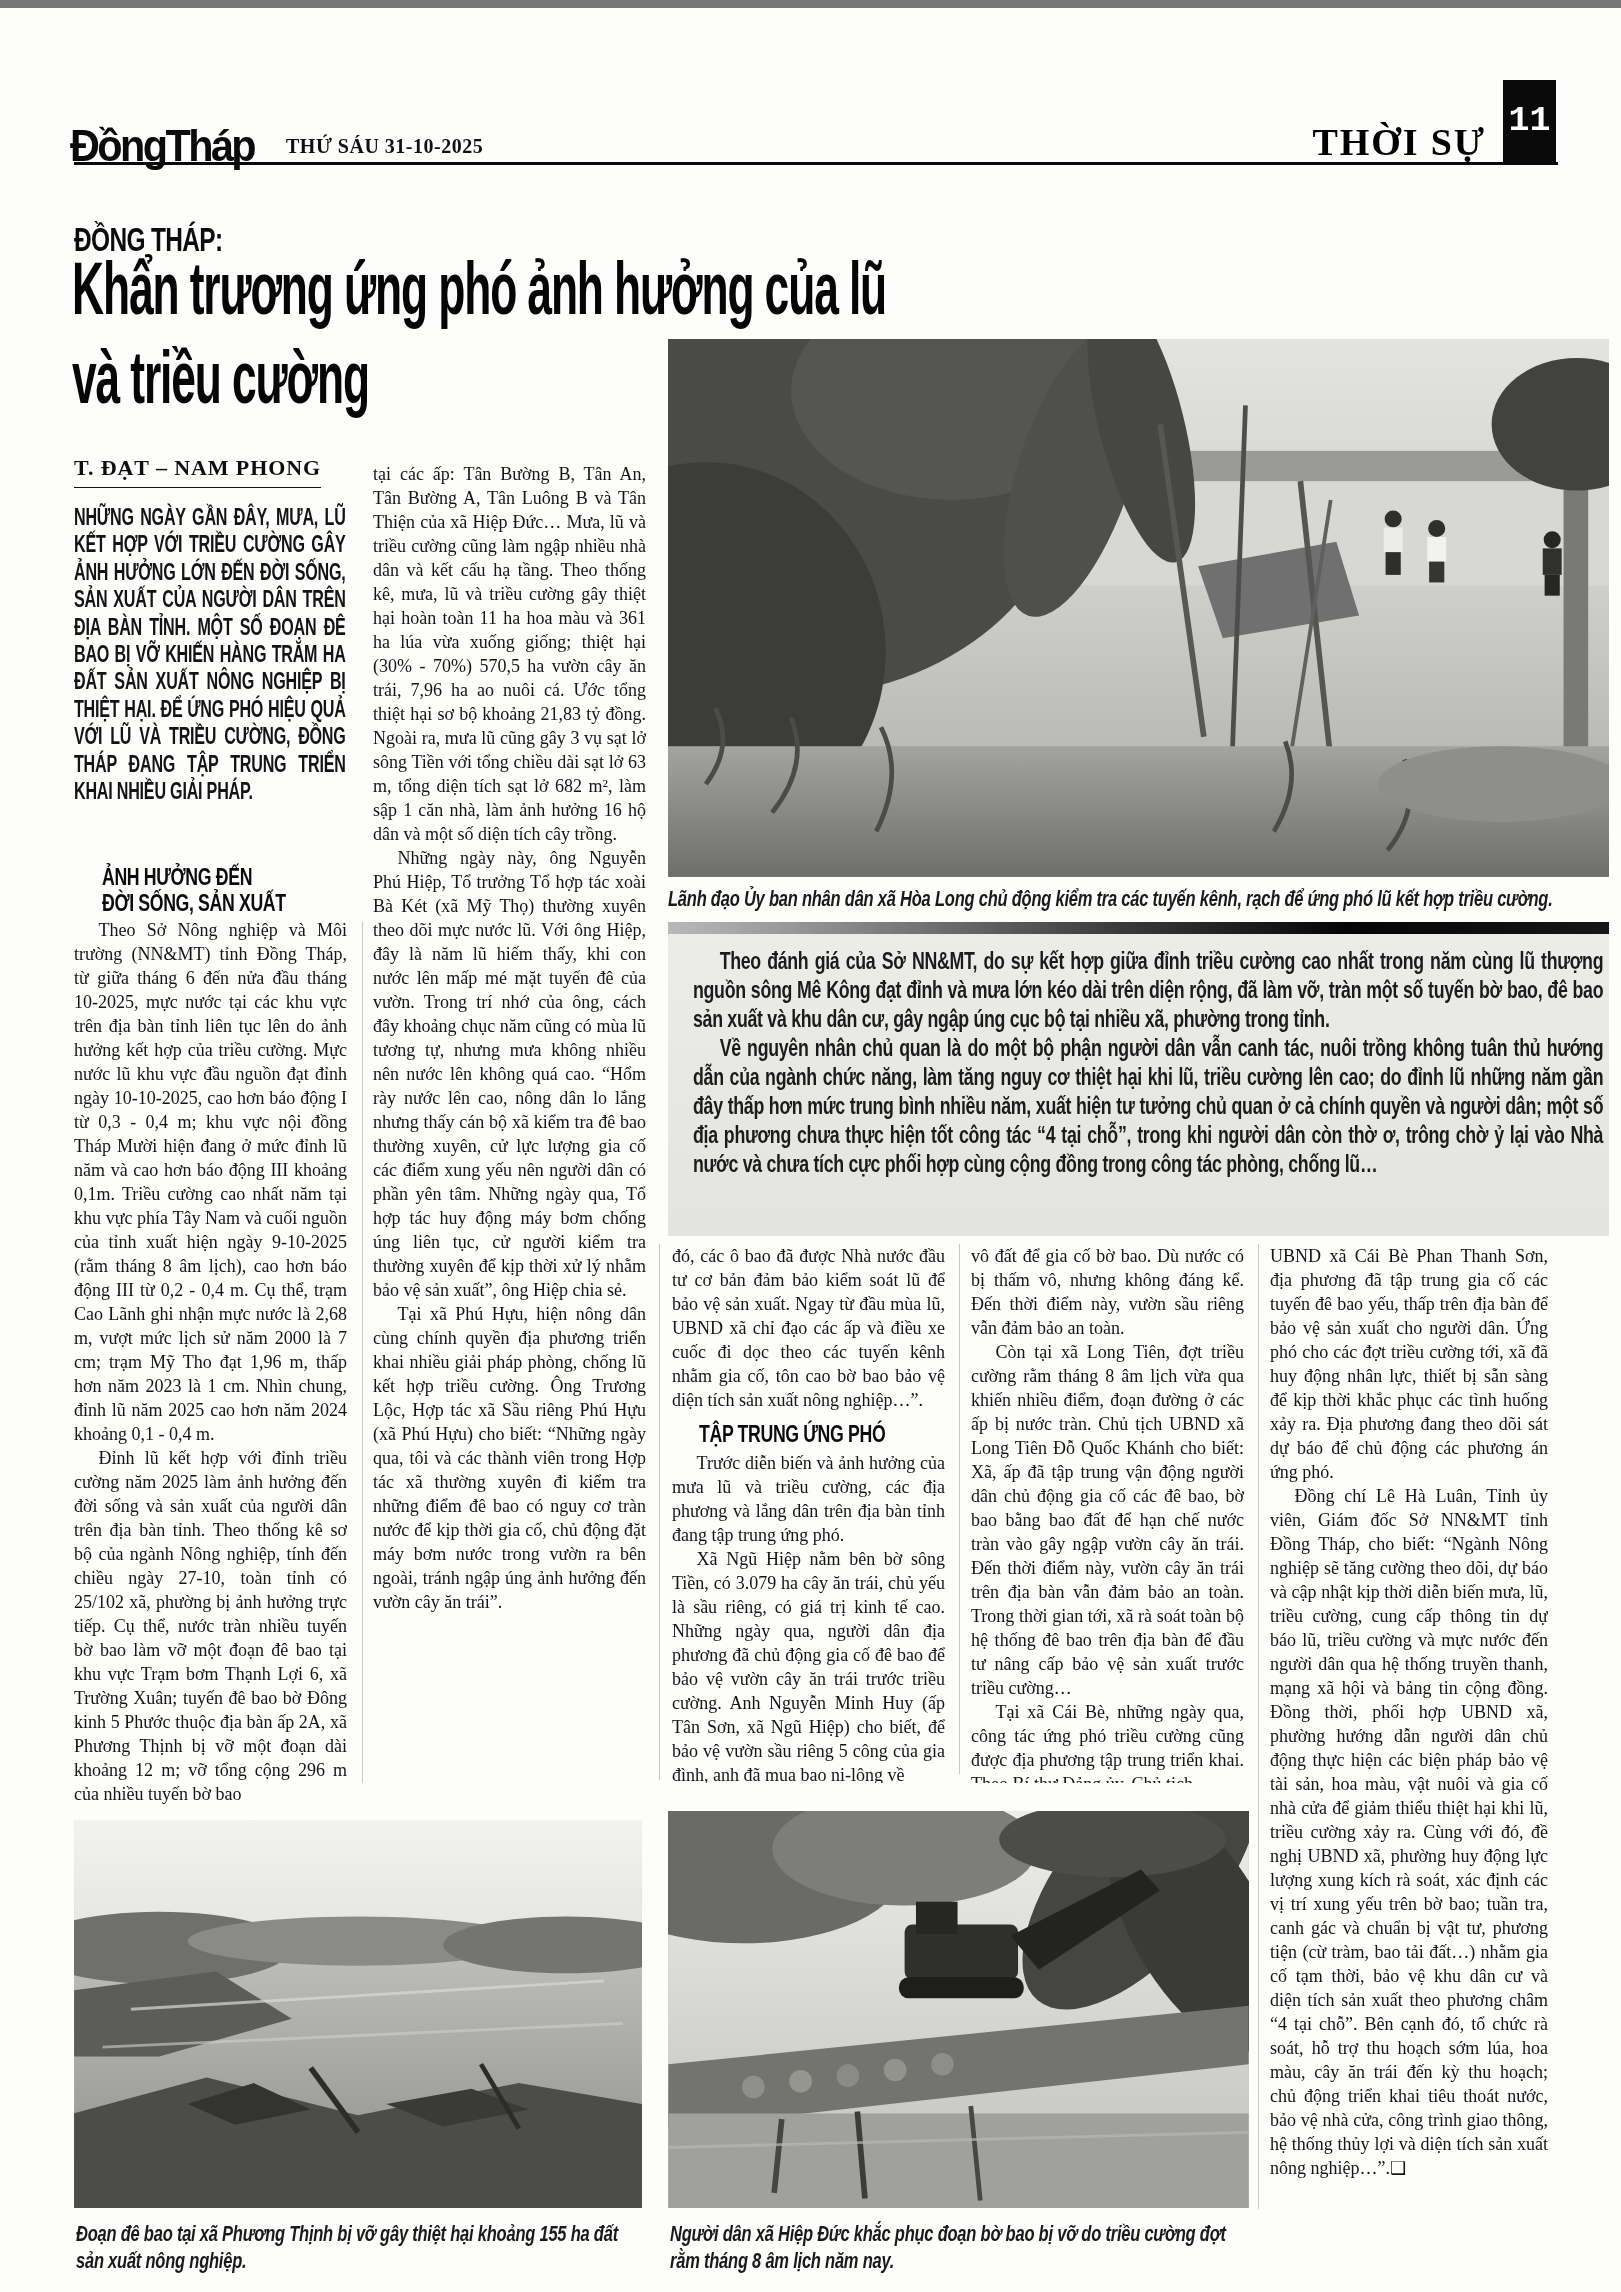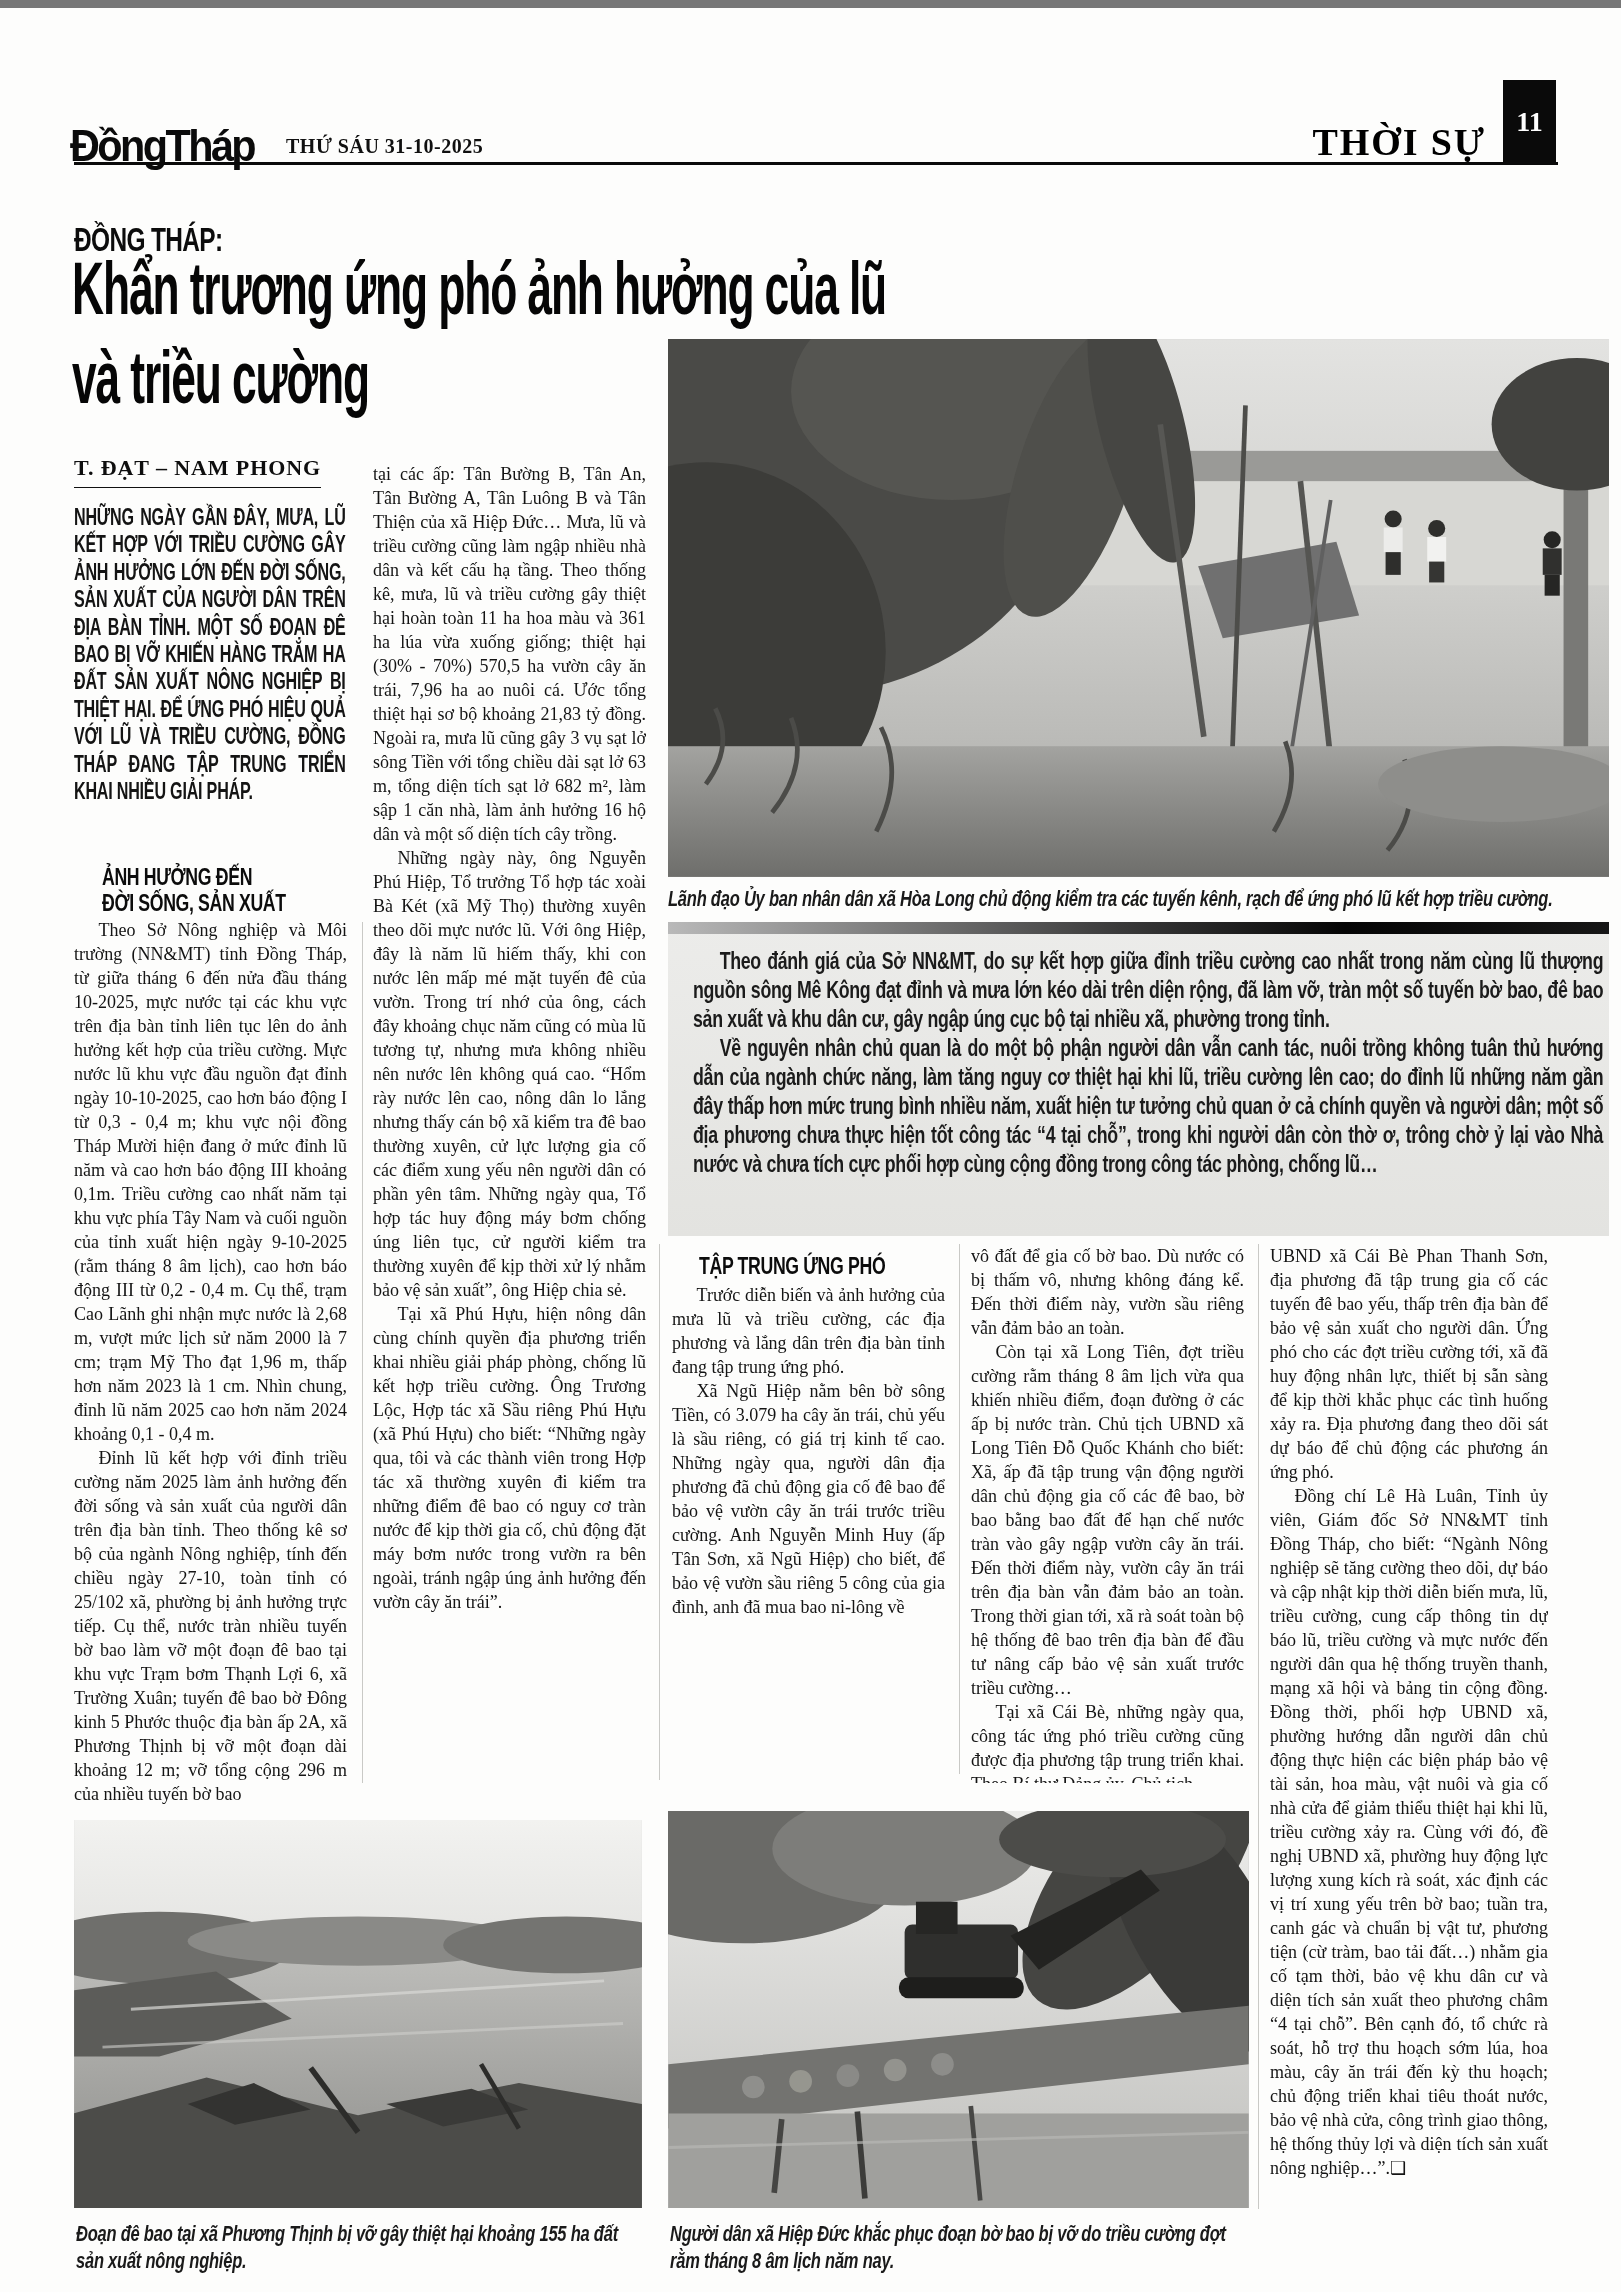--- a/index.html
+++ b/index.html
@@ -13,21 +13,21 @@
   .logo{
     font-family:"Liberation Sans","DejaVu Sans",sans-serif;
     font-weight:bold;font-size:45px;letter-spacing:-2.8px;color:#0b0b0b;
     transform:scaleX(.92);transform-origin:left bottom;white-space:nowrap;
   }
   .mast-date{font-weight:bold;font-size:20px;letter-spacing:0.5px;color:#101010;white-space:nowrap;}
   .mast-section{font-weight:bold;font-size:38px;letter-spacing:1.9px;color:#000000;white-space:nowrap;}
   .mast-rule{background:#0a0a0a;height:2.8px;}
   .pagebox{
     background:#0a0a0a;color:#ffffff;text-align:center;
-    font-weight:bold;font-size:28px;line-height:83px;font-family:Liberation Serif, serif;
+    font-weight:bold;font-size:35px;line-height:83px;font-family:Liberation Mono, monospace;
   }
   
   .kicker{
     font-family:"Liberation Sans",sans-serif;font-weight:bold;font-size:34px;color:#0c0c0c;
     transform:scaleX(.72);transform-origin:left top;white-space:nowrap;letter-spacing:-0.9px;
   }
   .headline{
     font-family:"Liberation Sans",sans-serif;font-weight:800;font-size:74px;color:#060606;
     transform:scaleX(.60);transform-origin:left top;white-space:nowrap;letter-spacing:-1.9px;line-height:1;
   }
@@ -154,20 +154,21 @@
 
   <div class="abs graybox" style="left:668px;top:914px;width:941px;height:314px;">
     <div class="bar"></div>
     <div class="graybox-text" style="margin:11.4px 0 0 24.6px;width:1230px;">
       <p>Theo đánh giá của Sở NN&amp;MT, do sự kết hợp giữa đỉnh triều cường cao nhất trong năm cùng lũ thượng nguồn sông Mê Kông đạt đỉnh và mưa lớn kéo dài trên diện rộng, đã làm vỡ, tràn một số tuyến bờ bao, đê bao sản xuất và khu dân cư, gây ngập úng cục bộ tại nhiều xã, phường trong tỉnh.</p>
       <p>Về nguyên nhân chủ quan là do một bộ phận người dân vẫn canh tác, nuôi trồng không tuân thủ hướng dẫn của ngành chức năng, làm tăng nguy cơ thiệt hại khi lũ, triều cường lên cao; do đỉnh lũ những năm gần đây thấp hơn mức trung bình nhiều năm, xuất hiện tư tưởng chủ quan ở cả chính quyền và người dân; một số địa phương chưa thực hiện tốt công tác “4 tại chỗ”, trong khi người dân còn thờ ơ, trông chờ ỷ lại vào Nhà nước và chưa tích cực phối hợp cùng cộng đồng trong công tác phòng, chống lũ…</p>
     </div>
   </div>
 
   <div class="abs col" style="left:672px;top:1236px;width:273px;height:539px;">
+    <p class="noindent">đó, các ô bao đã được Nhà nước đầu tư cơ bản đảm bảo kiểm soát lũ để bảo vệ sản xuất. Ngay từ đầu mùa lũ, UBND xã chỉ đạo các ấp và điều xe cuốc đi dọc theo các tuyến kênh nhằm gia cố, tôn cao bờ bao bảo vệ diện tích sản xuất nông nghiệp…”.</p>
     <div class="crosshead-flow">TẬP TRUNG ỨNG PHÓ</div>
     <p>Trước diễn biến và ảnh hưởng của mưa lũ và triều cường, các địa phương và lắng dân trên địa bàn tỉnh đang tập trung ứng phó.</p>
     <p>Xã Ngũ Hiệp nằm bên bờ sông Tiền, có 3.079 ha cây ăn trái, chủ yếu là sầu riêng, có giá trị kinh tế cao. Những ngày qua, người dân địa phương đã chủ động gia cố đê bao để bảo vệ vườn cây ăn trái trước triều cường. Anh Nguyễn Minh Huy (ấp Tân Sơn, xã Ngũ Hiệp) cho biết, để bảo vệ vườn sầu riêng 5 công của gia đình, anh đã mua bao ni-lông về</p>
   </div>
   <div class="abs col" style="left:971px;top:1236px;width:273px;height:539px;">
     <p class="noindent">vô đất để gia cố bờ bao. Dù nước có bị thấm vô, nhưng không đáng kể. Đến thời điểm này, vườn sầu riêng vẫn đảm bảo an toàn.</p>
     <p>Còn tại xã Long Tiên, đợt triều cường rằm tháng 8 âm lịch vừa qua khiến nhiều điểm, đoạn đường ở các ấp bị nước tràn. Chủ tịch UBND xã Long Tiên Đỗ Quốc Khánh cho biết: Xã, ấp đã tập trung vận động người dân chủ động gia cố các đê bao, bờ bao bằng bao đất để hạn chế nước tràn vào gây ngập vườn cây ăn trái. Đến thời điểm này, vườn cây ăn trái trên địa bàn vẫn đảm bảo an toàn. Trong thời gian tới, xã rà soát toàn bộ hệ thống đê bao trên địa bàn để đầu tư nâng cấp bảo vệ sản xuất trước triều cường…</p>
     <p>Tại xã Cái Bè, những ngày qua, công tác ứng phó triều cường cũng được địa phương tập trung triển khai. Theo Bí thư Đảng ủy, Chủ tịch</p>
   </div>
   <div class="abs col endmark-holder" style="left:1270px;top:1236px;width:278px;height:997px;">

